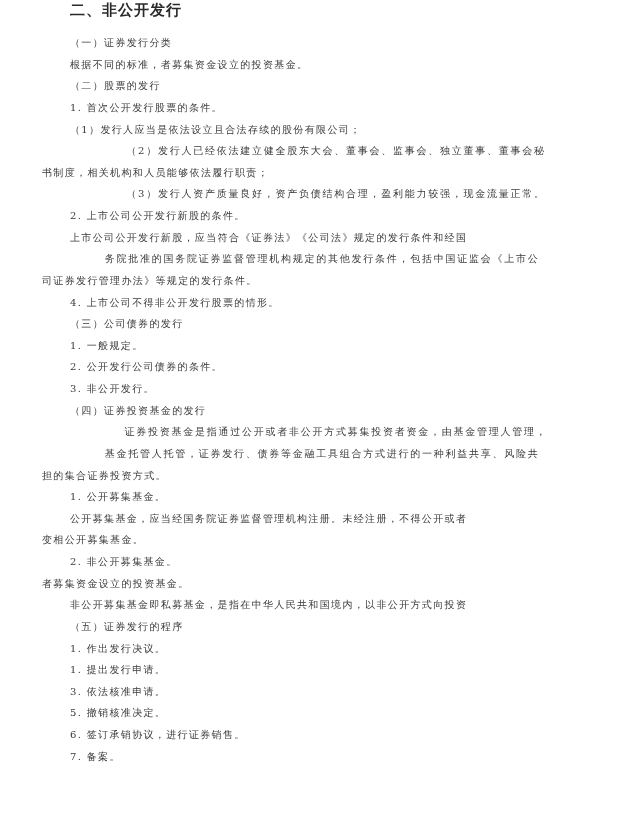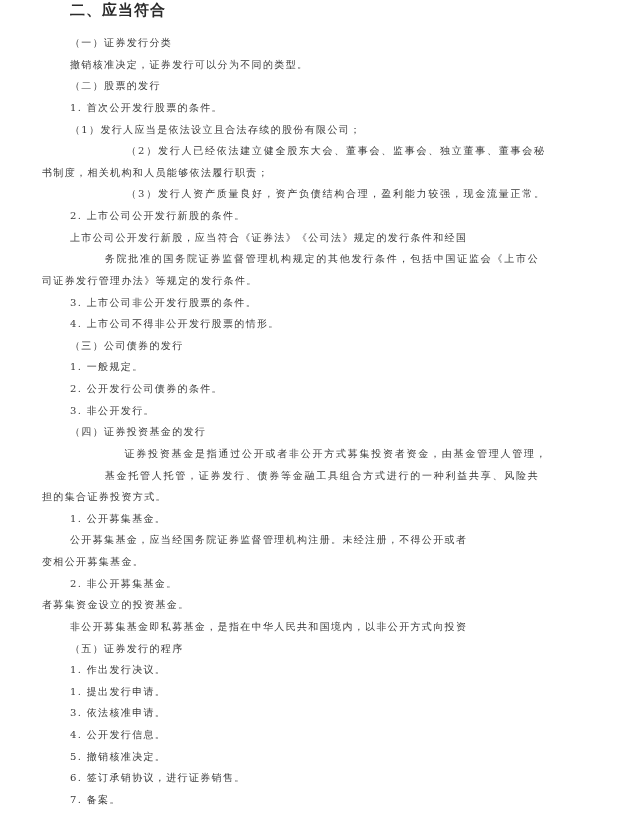--- a/index.html
+++ b/index.html
@@ -51,52 +51,50 @@
     }
     .justify {
       letter-spacing: 1.75px;
       text-align: center;
     }
   </style>
 </head>
 <body>
 
 <div class="page">
-  <div class="heading">二、应当符合</div>
+  <div class="heading">二、非公开发行</div>
   <div class="body" id="body">
       <div class="line indent">（一）证券发行分类</div>
-      <div class="line indent">撤销核准决定，证券发行可以分为不同的类型。</div>
+      <div class="line indent">根据不同的标准，者募集资金设立的投资基金。</div>
       <div class="line indent">（二）股票的发行</div>
       <div class="line indent">1. 首次公开发行股票的条件。</div>
       <div class="line indent">（1）发行人应当是依法设立且合法存续的股份有限公司；</div>
       <div class="line indent justify">（2）发行人已经依法建立健全股东大会、董事会、监事会、独立董事、董事会秘</div>
       <div class="line">书制度，相关机构和人员能够依法履行职责；</div>
       <div class="line indent justify">（3）发行人资产质量良好，资产负债结构合理，盈利能力较强，现金流量正常。</div>
       <div class="line indent">2. 上市公司公开发行新股的条件。</div>
       <div class="line indent">上市公司公开发行新股，应当符合《证券法》《公司法》规定的发行条件和经国</div>
       <div class="line justify">务院批准的国务院证券监督管理机构规定的其他发行条件，包括中国证监会《上市公</div>
       <div class="line">司证券发行管理办法》等规定的发行条件。</div>
-      <div class="line indent">3. 上市公司非公开发行股票的条件。</div>
       <div class="line indent">4. 上市公司不得非公开发行股票的情形。</div>
       <div class="line indent">（三）公司债券的发行</div>
       <div class="line indent">1. 一般规定。</div>
       <div class="line indent">2. 公开发行公司债券的条件。</div>
       <div class="line indent">3. 非公开发行。</div>
       <div class="line indent">（四）证券投资基金的发行</div>
       <div class="line indent justify">证券投资基金是指通过公开或者非公开方式募集投资者资金，由基金管理人管理，</div>
       <div class="line justify">基金托管人托管，证券发行、债券等金融工具组合方式进行的一种利益共享、风险共</div>
       <div class="line">担的集合证券投资方式。</div>
       <div class="line indent">1. 公开募集基金。</div>
       <div class="line indent">公开募集基金，应当经国务院证券监督管理机构注册。未经注册，不得公开或者</div>
       <div class="line">变相公开募集基金。</div>
       <div class="line indent">2. 非公开募集基金。</div>
       <div class="line">者募集资金设立的投资基金。</div>
       <div class="line indent">非公开募集基金即私募基金，是指在中华人民共和国境内，以非公开方式向投资</div>
       <div class="line indent">（五）证券发行的程序</div>
       <div class="line indent">1. 作出发行决议。</div>
       <div class="line indent">1. 提出发行申请。</div>
       <div class="line indent">3. 依法核准申请。</div>
-      <div class="line indent">4. 公开发行信息。</div>
       <div class="line indent">5. 撤销核准决定。</div>
       <div class="line indent">6. 签订承销协议，进行证券销售。</div>
       <div class="line indent">7. 备案。</div>
     </div>
 </div>
 
 </body></html>

